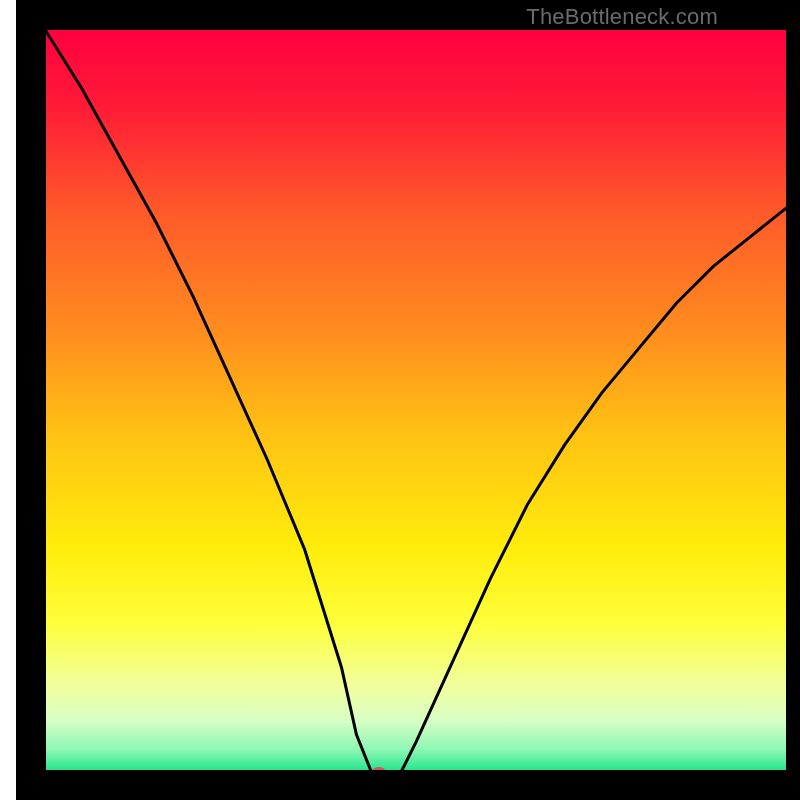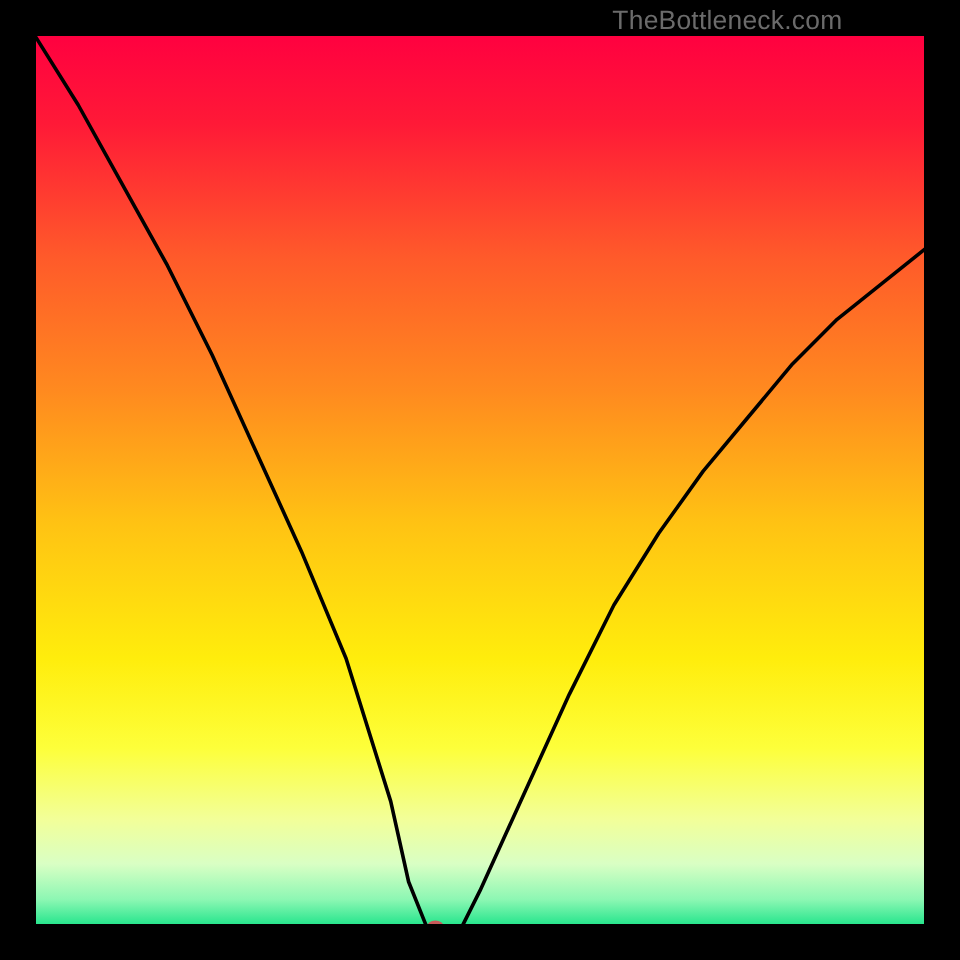--- a/index.html
+++ b/index.html
@@ -8,20 +8,21 @@
     background: #ffffff;
     width: 800px;
     height: 800px;
     overflow: hidden;
     font-family: Arial, Helvetica, sans-serif;
   }
   .chart-container {
     position: relative;
     width: 712px;
     height: 800px;
+    padding-left: 16px;
   }
   .watermark {
     position: absolute;
     top: 4px;
     right: 10px;
     color: #6b6b6b;
     font-size: 22px;
     font-weight: 500;
     letter-spacing: 0.2px;
     z-index: 10;

